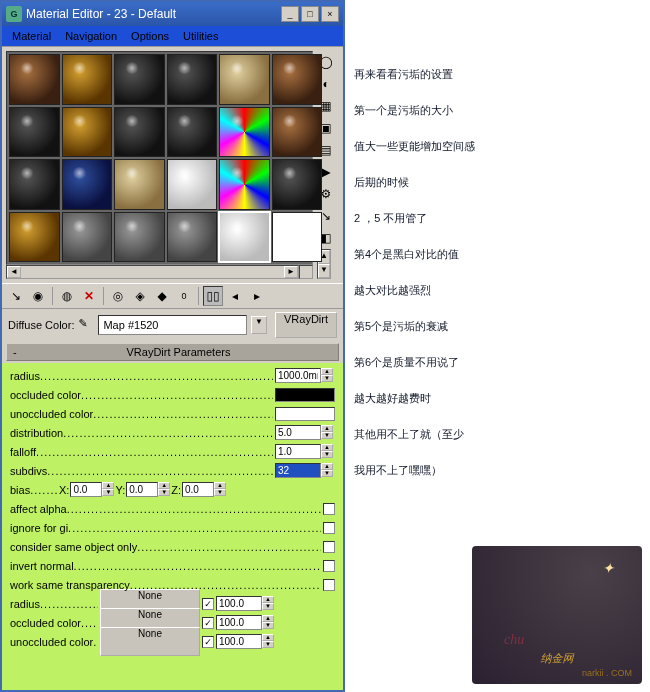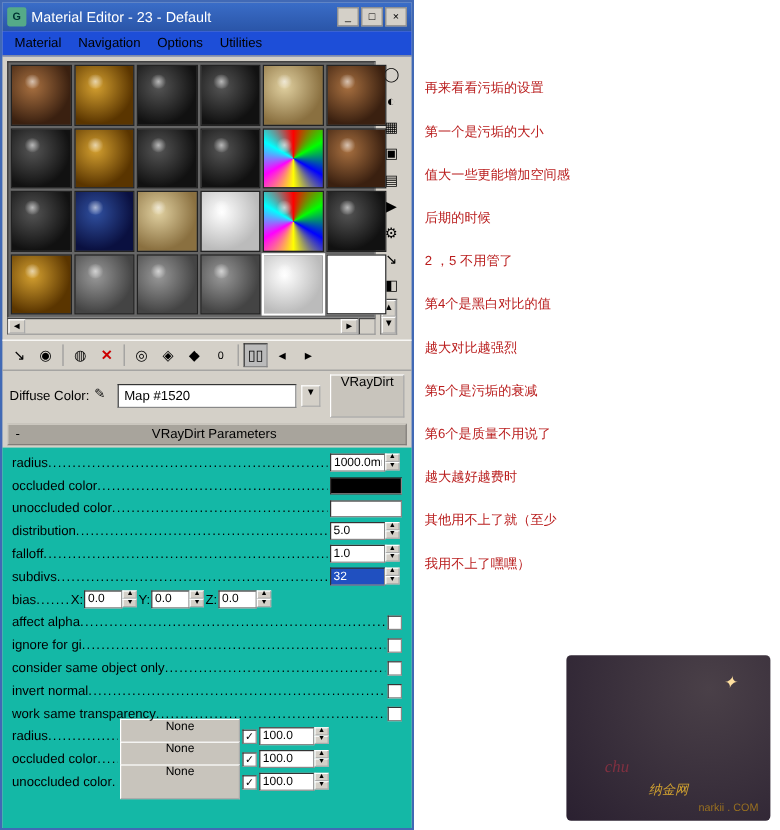--- a/index.html
+++ b/index.html
@@ -36,42 +36,42 @@
 .toolbar2 { display: flex; gap: 2px; padding: 2px 4px; border-top: 1px solid #fff; border-bottom: 1px solid #999; align-items: center; }
 .tbtn { width: 20px; height: 20px; display: flex; align-items: center; justify-content: center; cursor: pointer; font-size: 12px; border: 1px solid transparent; }
 .tbtn.x { color: #c00; font-weight: bold; }
 .tbtn.active { border: 1px inset #888; background: #bbb; }
 .sep { width: 1px; height: 18px; background: #999; margin: 0 2px; }
 .map-row { display: flex; align-items: center; padding: 3px 6px; gap: 4px; }
 .map-row .lbl { font-size: 11px; }
 .map-row .pick { width: 16px; height: 16px; }
 .map-dd { flex: 1; height: 20px; background: #fff; border: 1px inset #888; padding: 0 4px; display: flex; align-items: center; }
 .map-dd-btn { width: 16px; height: 18px; background: #d4d0c8; border: 1px outset #fff; font-size: 8px; text-align: center; }
-.type-btn { height: 36px; padding: 0 8px; background: #c8c4bc; border: 1px outset #fff; margin-left: 4px; }
+.type-btn { height: 26px; padding: 0 8px; background: #c8c4bc; border: 1px outset #fff; margin-left: 4px; }
 .rollout-hdr { height: 18px; background: #a8a49c; border: 1px outset #d4d0c8; display: flex; align-items: center; padding: 0 6px; margin: 2px 4px; }
 .rollout-hdr .minus { width: 12px; }
 .rollout-hdr .ttl { flex: 1; text-align: center; }
-.params { padding: 4px 8px; display: flex; flex-direction: column; gap: 2px; flex: 1; background: #14b8a6; }
+.params { padding: 4px 8px; display: flex; flex-direction: column; gap: 2px; flex: 1; background: #bef264; }
 .param-row { display: flex; align-items: center; height: 17px; gap: 2px; }
 .param-lbl { flex: 1; white-space: nowrap; overflow: hidden; position: relative; }
 .param-lbl::after { content: '...................................................................'; position: absolute; letter-spacing: 1px; }
 .spinner { display: flex; width: 60px; }
 .spinner input { width: 46px; height: 15px; border: 1px inset #888; background: #fff; padding: 0 2px; font-size: 10px; text-align: left; }
 .spinner input.hl { background: #2050c0; color: #fff; }
 .spin-btns { display: flex; flex-direction: column; width: 12px; }
 .spin-btns div { height: 7px; background: #d4d0c8; border: 1px outset #fff; font-size: 6px; line-height: 5px; text-align: center; }
 .swatch { width: 60px; height: 14px; border: 1px inset #888; }
 .swatch.black { background: #000; }
 .swatch.white { background: #fff; }
 .chk { width: 12px; height: 12px; border: 1px inset #888; background: #fff; display: flex; align-items: center; justify-content: center; font-size: 9px; }
 .bias-row { display: flex; align-items: center; height: 17px; gap: 1px; }
 .bias-row .spinner { width: 44px; }
 .bias-row .spinner input { width: 32px; }
 .none-btn { width: 100px; height: 29px; background: #c8c4bc; border: 1px outset #fff; text-align: center; font-size: 10px; }
-.anno { position: absolute; left: 354px; top: 56px; width: 292px; color: #b91c1c; font-size: 19px; line-height: 36px; font-family: "Microsoft YaHei", SimSun, sans-serif; }
+.anno { position: absolute; left: 354px; top: 56px; width: 292px; color: #0f172a; font-size: 19px; line-height: 36px; font-family: "Microsoft YaHei", SimSun, sans-serif; }
 .watermark { position: absolute; right: 8px; bottom: 8px; width: 170px; height: 138px; background: radial-gradient(circle at 70% 20%, #4a4048, #2a2030); border-radius: 4px; display: flex; align-items: flex-end; justify-content: center; color: #cfa030; font-family: SimHei; font-size: 20px; font-style: italic; padding-bottom: 18px; }
 .watermark .small { position: absolute; bottom: 6px; right: 10px; font-size: 9px; color: #997020; font-style: normal; }
 .watermark .chu { position: absolute; bottom: 36px; left: 32px; color: #803040; font-size: 14px; font-family: cursive; }
 .watermark .star { position: absolute; top: 14px; right: 28px; color: #ffe0a0; font-size: 14px; }
 </style>
 </head>
 <body>
 
 <div class="window">
   <div class="titlebar">

